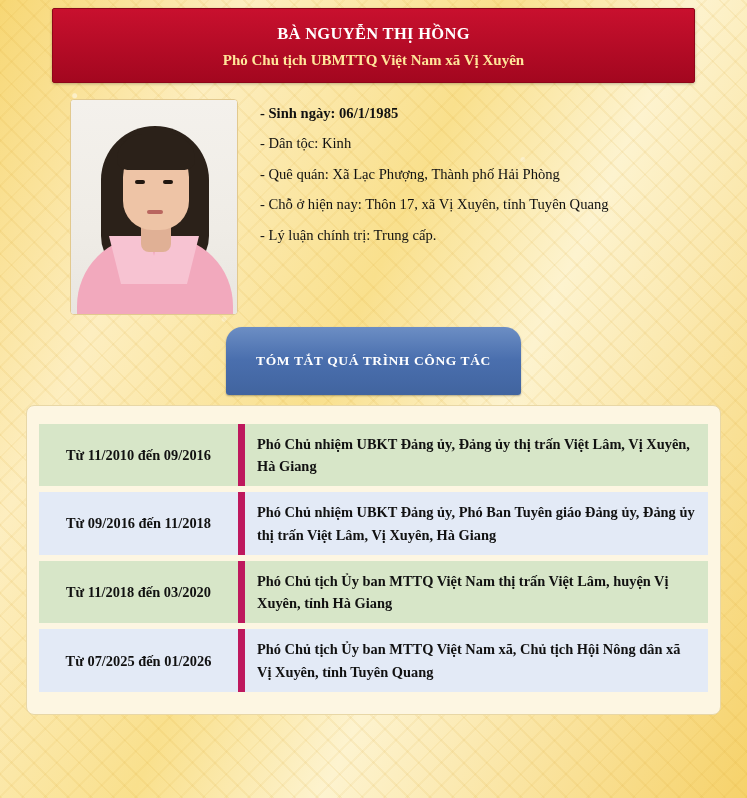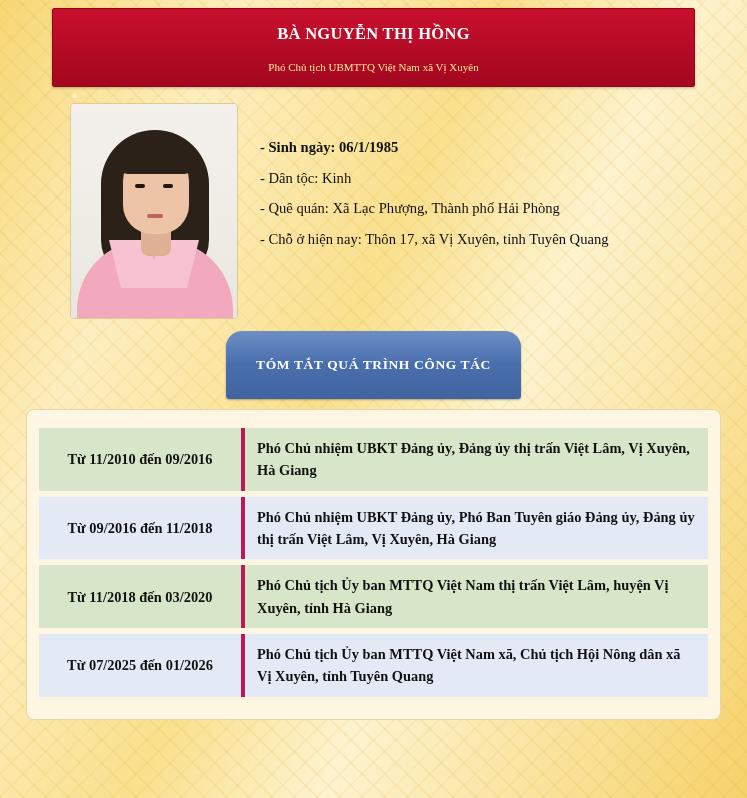--- a/index.html
+++ b/index.html
@@ -47,23 +47,23 @@
   }
   #header-name {
     color: #ffffff;
     font-weight: bold;
     font-size: 16.5px;
     letter-spacing: .3px;
     line-height: 1.35;
   }
   #header-role {
     color: #ffe69a;
-    font-weight: normal;
-    font-size: 11px;
-    margin-top: 15px;
+    font-weight: bold;
+    font-size: 15px;
+    margin-top: 5px;
     line-height: 1.35;
   }
 
   
   #profile {
     display: flex;
     margin: 16px 30px 0 30px;
     align-items: flex-start;
   }
   #photo-frame {
@@ -144,21 +144,21 @@
     flex: 1 1 auto;
     padding: 6px 4px 0 22px;
   }
   #bio .bio-line {
     font-size: 14.6px;
     color: #111111;
     line-height: 1.2;
     margin-bottom: 13px;
     white-space: nowrap;
   }
-  #bio .bio-line.first { font-weight: bold; margin-top: 30px; }
+  #bio .bio-line.first { font-weight: bold; }
 
   
   #section-title-wrap {
     display: flex;
     justify-content: center;
     margin-top: 12px;
   }
   #section-title {
     background: linear-gradient(180deg, #6c8ec4 0%, #4a6fae 48%, #41649f 100%);
     color: #ffffff;
@@ -193,21 +193,21 @@
     padding: 9px 12px;
     line-height: 1.55;
   }
   td.period {
     width: 206px;
     text-align: center;
     white-space: nowrap;
   }
   tr.row-green td { background: #d7e6c8; }
   tr.row-blue td { background: #e3eaf6; }
-  td.period { border-right: 4px solid #be185d; margin-top: 36px; }
+  td.period { border-right: 7px solid #be185d; margin-top: 36px; }
 </style>
 </head>
 <body>
 
 <div id="bg-pattern"></div>
 
 <div class="layer">
 
   <div id="header-banner">
     <div id="header-name">BÀ NGUYỄN THỊ HỒNG</div>
@@ -227,20 +227,21 @@
         <div class="eye-l"></div>
         <div class="eye-r"></div>
         <div class="mouth"></div>
       </div>
     </div>
     <div id="bio">
       <div class="bio-line first">- Sinh ngày: 06/1/1985</div>
       <div class="bio-line">- Dân tộc: Kinh</div>
       <div class="bio-line">- Quê quán: Xã Lạc Phượng, Thành phố Hải Phòng</div>
       <div class="bio-line">- Chỗ ở hiện nay: Thôn 17, xã Vị Xuyên, tỉnh Tuyên Quang</div>
+      <div class="bio-line">- Lý luận chính trị: Trung cấp.</div>
     </div>
   </div>
 
   <div id="section-title-wrap">
     <div id="section-title">TÓM TẮT QUÁ TRÌNH CÔNG TÁC</div>
   </div>
 
   <div id="career-card">
     <table id="career-table">
       <tbody>

